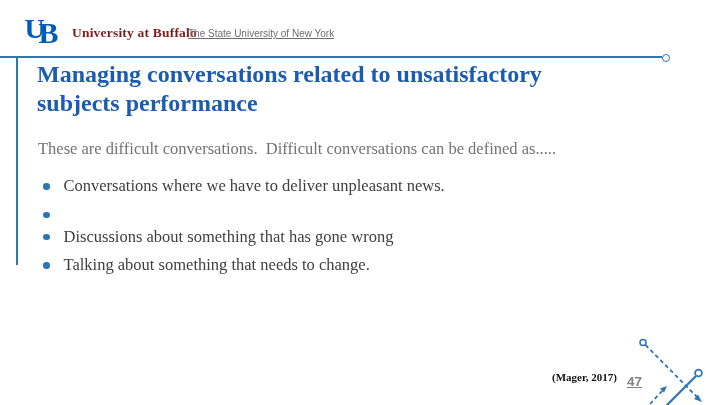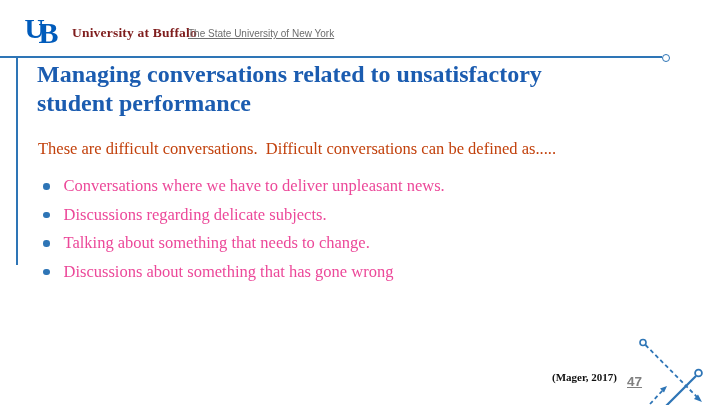--- a/index.html
+++ b/index.html
@@ -35,24 +35,24 @@
   
   .title{
     position:absolute;left:37px;top:60px;width:600px;
     font-family:"Liberation Serif",serif;font-size:24px;line-height:29px;
     color:#1B5CB0;font-weight:bold;
   }
 
   
   .intro{
     position:absolute;left:38px;top:139px;width:620px;
-    font-size:16.5px;line-height:20px;color:#c2410c;white-space:pre-wrap;
+    font-size:16.5px;line-height:20px;color:#737373;white-space:pre-wrap;
   }
   .bullets{position:absolute;left:41px;top:176px;width:600px;margin:0;padding:0;list-style:none;}
-  .bullets li{display:flex;align-items:flex-start;margin:0 0 8.5px 0;font-size:16.5px;line-height:20px;color:#ec4899;}
+  .bullets li{display:flex;align-items:flex-start;margin:0 0 8.5px 0;font-size:16.5px;line-height:20px;color:#404040;}
   .bullet-dot{flex:0 0 auto;width:6.5px;height:6.5px;border-radius:50%;background:#2E75B6;margin:7px 14px 0 2px;}
 
   
   .citation{position:absolute;left:552px;top:371px;font-size:11px;color:#111;white-space:nowrap;font-weight:bold;}
   .page-number{
     position:absolute;left:627px;top:374px;
     font-family:"Liberation Sans",sans-serif;font-weight:bold;font-size:13.5px;color:#808080;text-decoration:underline;
   }
   .decoration{position:absolute;left:620px;top:330px;width:100px;height:75px;}
 </style>
@@ -67,41 +67,40 @@
   </svg>
   <div class="wordmark">University at Buffalo</div>
   <div class="tagline">The State University of New York</div>
 
   <div class="hrule"></div>
   <div class="hrule-circle"></div>
   <div class="vrule"></div>
 
   <div class="title">
     <div>Managing conversations related to unsatisfactory</div>
-    <div>student performance</div>
+    <div>subjects performance</div>
   </div>
 
   <div class="intro">These are difficult conversations.  Difficult conversations can be defined as.....</div>
 
   <ul class="bullets">
     <li>
       <span class="bullet-dot"></span>
       <span>Conversations where we have to deliver unpleasant news.</span>
     </li>
     <li>
       <span class="bullet-dot"></span>
-      <span>Discussions regarding delicate subjects.</span>
+    </li>
+    <li>
+      <span class="bullet-dot"></span>
+      <span>Discussions about something that has gone wrong</span>
     </li>
     <li>
       <span class="bullet-dot"></span>
       <span>Talking about something that needs to change.</span>
-    </li>
-    <li>
-      <span class="bullet-dot"></span>
-      <span>Discussions about something that has gone wrong</span>
     </li>
   </ul>
 
   <div class="citation">(Mager, 2017)</div>
   <div class="page-number">47</div>
 
   <svg class="decoration" viewBox="0 0 100 75">
 
     <line x1="25.5" y1="15" x2="78" y2="68" stroke="#2E75B6" stroke-width="1.8" stroke-dasharray="4 3"></line>
     <polygon points="82,72 74,69 78,64.5" fill="#2E75B6"></polygon>

